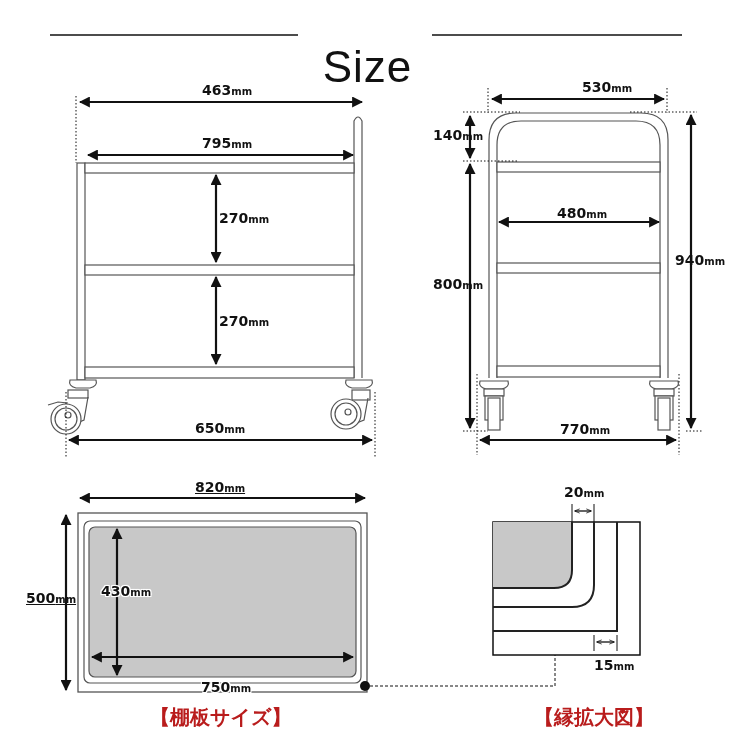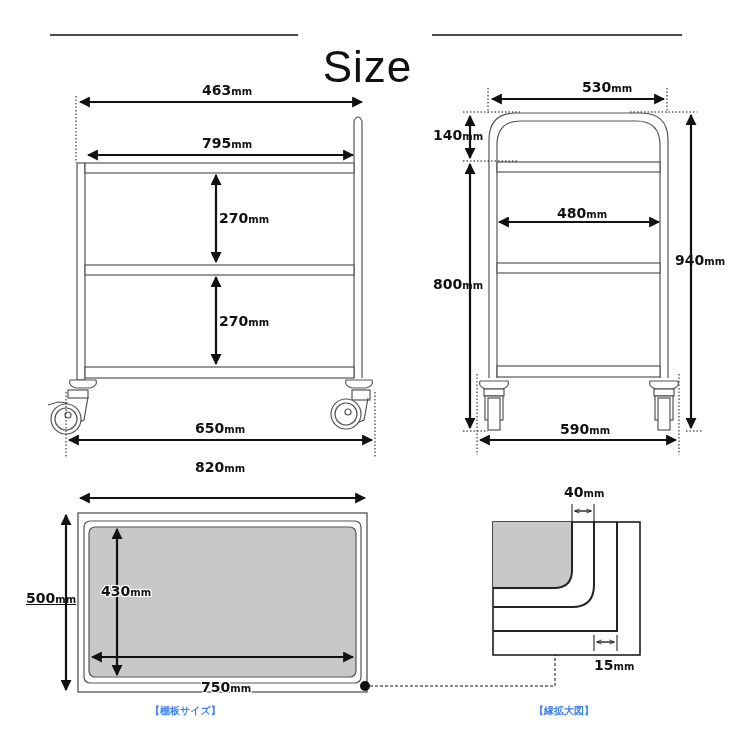--- a/index.html
+++ b/index.html
@@ -2,21 +2,21 @@
 <html><head>
 <meta charset="utf-8">
 <style>
   html, body { margin:0; padding:0; background:#ffffff; }
   body { width:735px; height:735px; position:relative; overflow:hidden; font-family:"DejaVu Sans", sans-serif; }
   svg { position:absolute; left:0; top:0; }
   .title { position:absolute; left:0; top:6px; width:735px; text-align:center; font-family:"Liberation Sans", sans-serif; font-size:44px; color:#111; letter-spacing:1px;margin-top:36px; }
   .dim { position:absolute; font-family:"DejaVu Sans", sans-serif; font-weight:bold; font-size:14px; color:#111; white-space:nowrap; line-height:1; }
   .dim .u { font-size:10px; font-weight:bold; }
   .dim.halo { text-shadow: 0 0 2px #fff, 0 0 2px #fff, 1px 1px 0 #fff, -1px -1px 0 #fff, 1px -1px 0 #fff, -1px 1px 0 #fff; }
-  .caption { position:absolute; font-family:"DejaVu Sans", sans-serif; font-weight:bold; font-size:10px; color:#3b82f6; white-space:nowrap; }
+  .caption { position:absolute; font-family:"DejaVu Sans", sans-serif; font-weight:bold; font-size:20px; color:#b91c1c; white-space:nowrap; }
 </style>
 </head>
 <body>
 
 <div class="title">Size</div>
 
 <svg width="735" height="735" viewBox="0 0 735 735">
   <defs>
     <marker id="ah" viewBox="0 0 10 10" refX="9" refY="5" markerWidth="5" markerHeight="5" orient="auto-start-reverse">
       <path d="M0,0 L10,5 L0,10 z" fill="#111"></path>
@@ -140,23 +140,23 @@
 <div class="dim" style="left:202px;top:136px;"><span>795</span><span class="u">mm</span></div>
 <div class="dim" style="left:219px;top:211px;"><span>270</span><span class="u">mm</span></div>
 <div class="dim" style="left:219px;top:314px;"><span>270</span><span class="u">mm</span></div>
 <div class="dim" style="left:195px;top:421px;"><span>650</span><span class="u">mm</span></div>
 
 <div class="dim" style="left:582px;top:80px;"><span>530</span><span class="u">mm</span></div>
 <div class="dim" style="left:433px;top:128px;"><span>140</span><span class="u">mm</span></div>
 <div class="dim" style="left:557px;top:206px;"><span>480</span><span class="u">mm</span></div>
 <div class="dim" style="left:433px;top:277px;"><span>800</span><span class="u">mm</span></div>
 <div class="dim" style="left:675px;top:253px;"><span>940</span><span class="u">mm</span></div>
-<div class="dim" style="left:560px;top:422px;"><span>590</span><span class="u">mm</span></div>
+<div class="dim" style="left:560px;top:422px;"><span>770</span><span class="u">mm</span></div>
 
-<div class="dim" style="left:195px;top:460px;"><span>820</span><span class="u">mm</span></div>
+<div class="dim" style="left:195px;top:480px;text-decoration:underline;"><span>820</span><span class="u">mm</span></div>
 <div class="dim" style="left:26px;top:591px;text-decoration:underline;"><span>500</span><span class="u">mm</span></div>
 <div class="dim halo" style="left:101px;top:584px;"><span>430</span><span class="u">mm</span></div>
 <div class="dim halo" style="left:201px;top:680px;"><span>750</span><span class="u">mm</span></div>
 <div class="caption" style="left:150px;top:704px;">【棚板サイズ】</div>
 
-<div class="dim" style="left:564px;top:485px;"><span>40</span><span class="u">mm</span></div>
+<div class="dim" style="left:564px;top:485px;"><span>20</span><span class="u">mm</span></div>
 <div class="dim" style="left:594px;top:658px;"><span>15</span><span class="u">mm</span></div>
 <div class="caption" style="left:534px;top:704px;text-align:right;">【縁拡大図】</div>
 
 </body></html>

